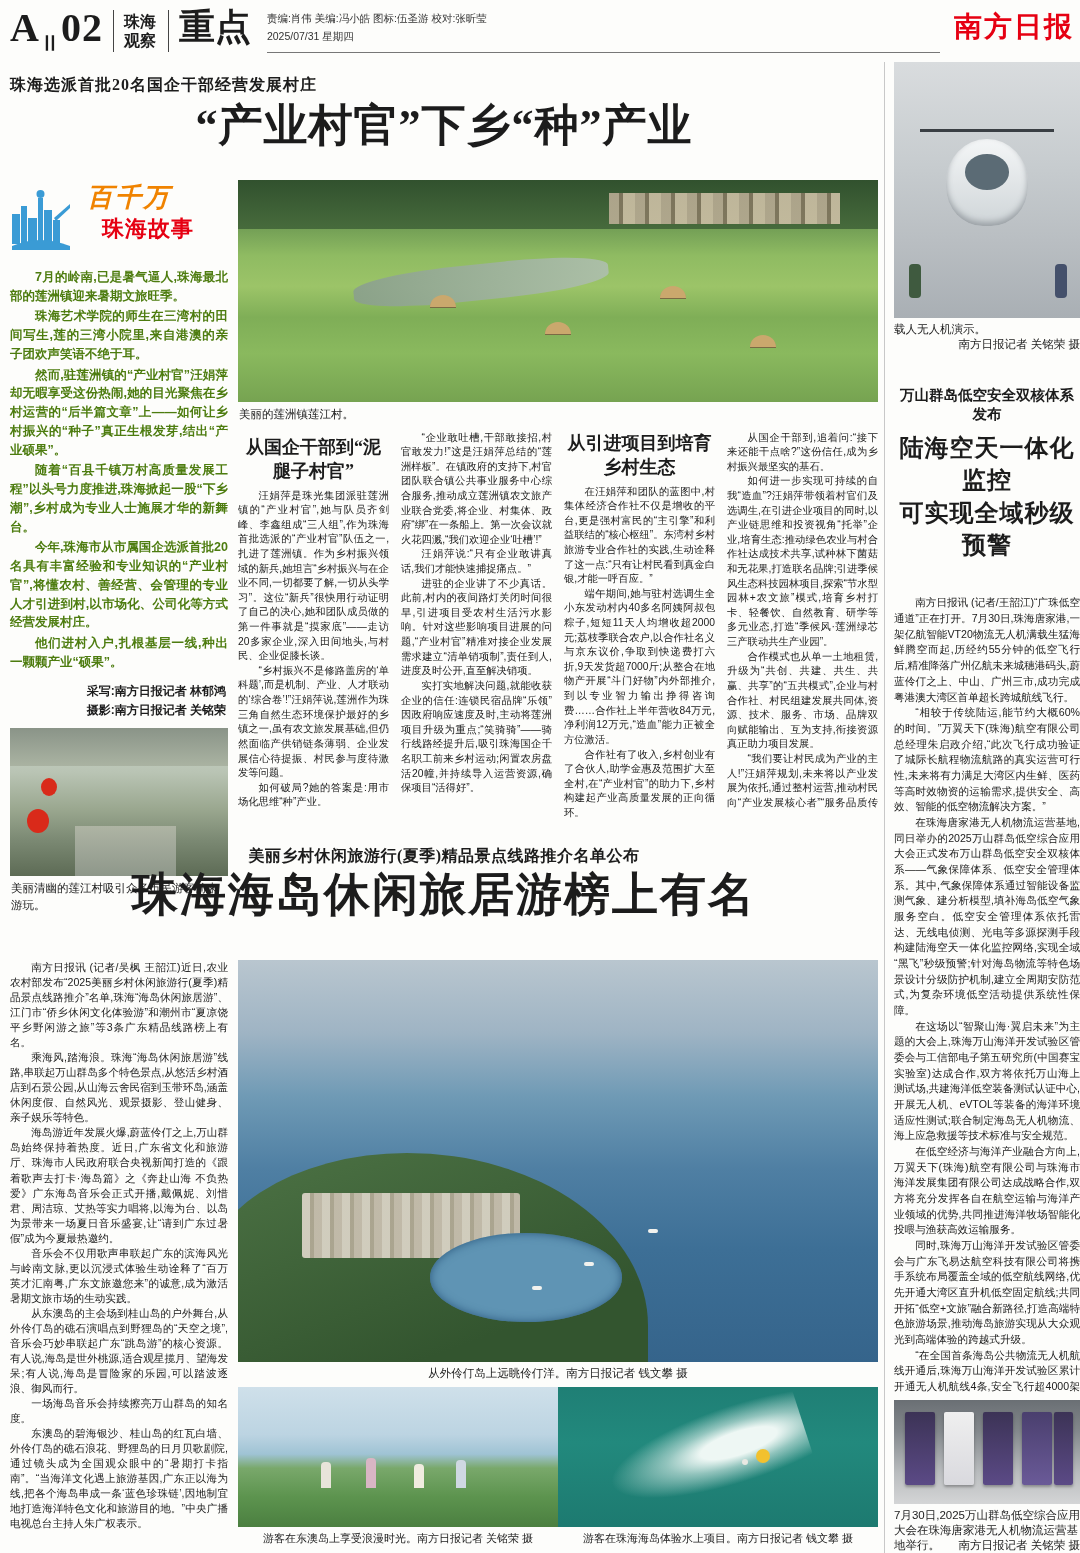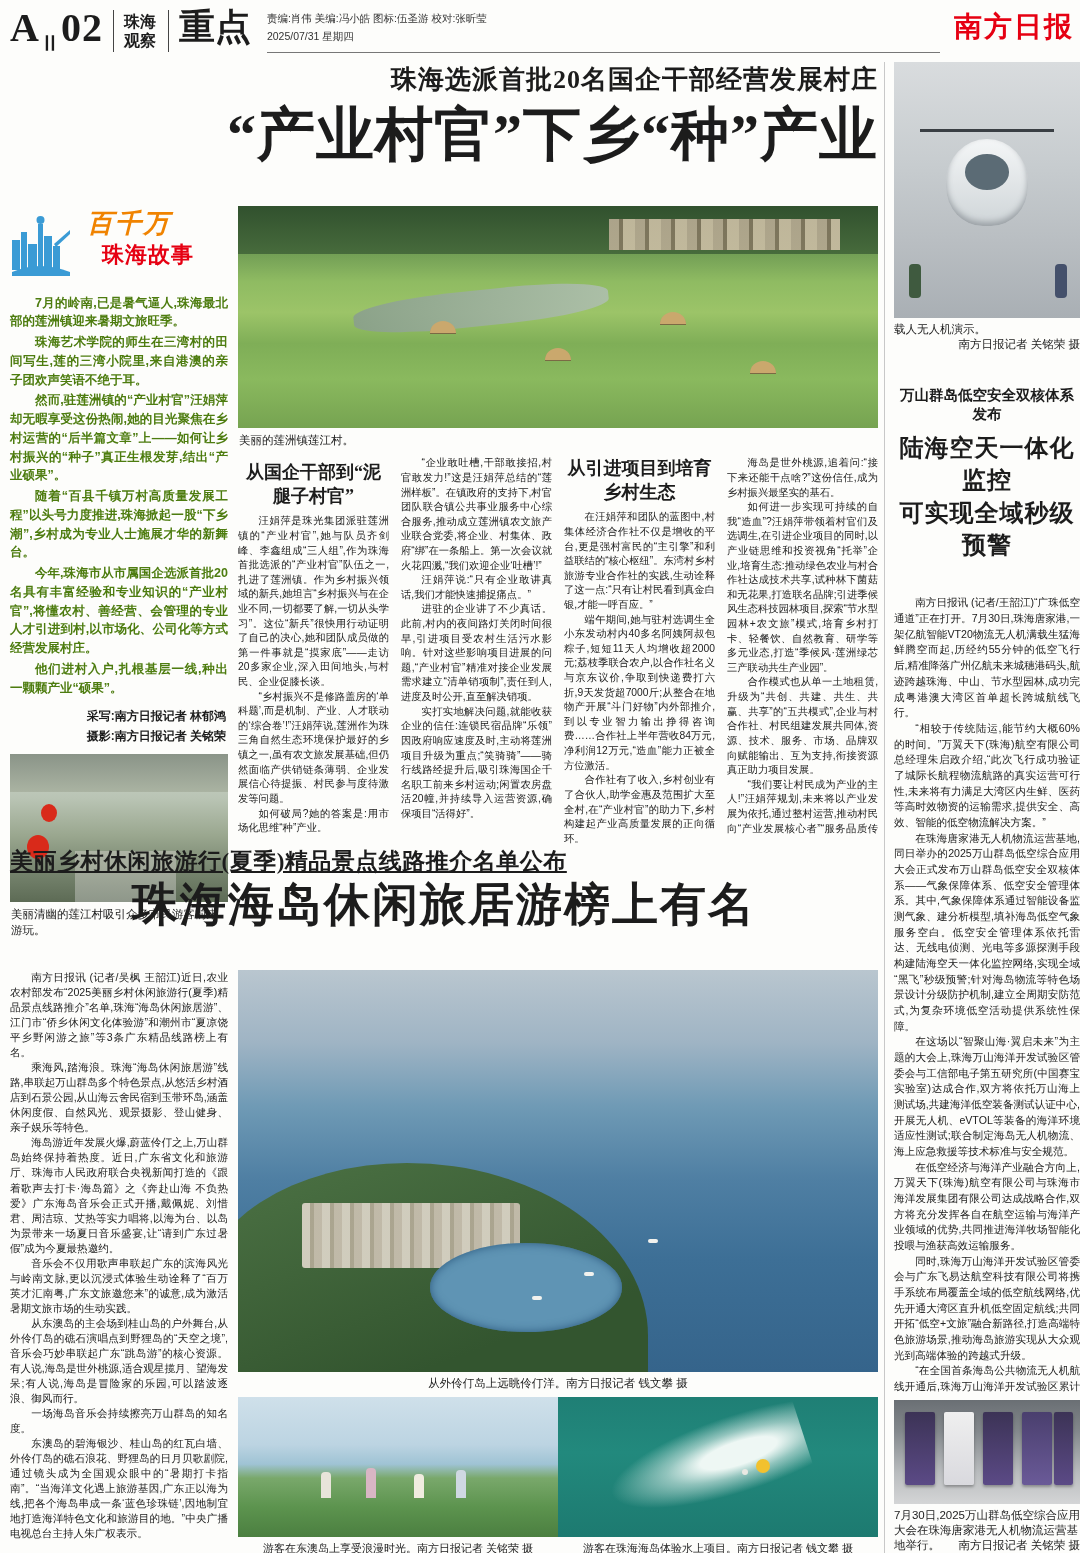--- a/index.html
+++ b/index.html
@@ -19,22 +19,22 @@
   .mast-div { width:1px; background:#444; height:42px; margin:4px 10px 0; }
   .section-name { font-size:16px; font-weight:bold; line-height:1.2; width:34px; margin-top:6px; }
   .page-label { font-size:36px; font-weight:900; line-height:1.2; margin-top:0; }
   .credits { flex:1; margin-left:16px; font-size:10.5px; color:#333; padding-top:6px; }
   .credits .row2 { margin-top:4px; padding-bottom:8px; border-bottom:1px solid #777; }
   .brand { color:#e60012; font-family:"Liberation Serif",serif; font-size:28px; font-weight:bold;
     margin-left:14px; margin-top:2px; letter-spacing:2px; }
 
   
   .lead { position:absolute; top:62px; left:10px; width:868px; }
-  .kicker { text-align:right; font-weight:bold; font-size:26px; letter-spacing:1px; margin-top:0; }
-  .lead-headline { text-align:right; font-size:58px; font-weight:900; line-height:1.1;
+  .kicker { text-align:left; font-weight:bold; font-size:16px; letter-spacing:1px; margin-top:13px; }
+  .lead-headline { text-align:center; font-size:44px; font-weight:900; line-height:1.1;
     letter-spacing:1px; margin-top:6px; }
   .lead-body { display:flex; gap:10px; margin-top:14px; }
   .left-col { width:218px; flex:none; }
   .main-col { flex:1; min-width:0; }
 
   
   .series-logo { position:relative; height:80px; margin-bottom:8px; }
   .series-logo svg { position:absolute; left:0; top:4px; }
   .series-l1 { position:absolute; left:77px; top:0; color:#f08300; font-size:26px; font-weight:900;
     font-style:italic; font-family:"Liberation Serif",serif; letter-spacing:2px; }
@@ -53,21 +53,21 @@
   .street-photo { height:148px; margin-top:6px; }
 
   .article-cols { margin-top:8px; height:398px; overflow:hidden;
     column-count:4; column-gap:12px; column-fill:auto; }
   .article-cols p { font-size:10.3px; line-height:1.42; text-align:justify; margin:0; text-indent:2em; color:#202020; }
   .article-cols h3 { font-family:"Liberation Serif",serif; font-size:18px; font-weight:900;
     text-align:center; margin:4px 0 6px; break-inside:avoid; }
 
   
   .island { position:absolute; top:846px; left:10px; width:868px; }
-  .island .kicker2 { font-weight:bold; font-size:23px; letter-spacing:0.5px;text-decoration:underline; }
+  .island .kicker2 { text-align:center; font-weight:bold; font-size:16px; letter-spacing:0.5px; }
   .island-headline { text-align:center; font-size:46px; font-weight:900; letter-spacing:2px; line-height:1.15; margin-top:2px; }
   .island-body { display:flex; gap:10px; margin-top:10px; }
   .island-text { width:218px; flex:none; height:615px; overflow:hidden; }
   .island-text p { font-size:10.6px; line-height:1.42; text-align:justify; margin:0; text-indent:2em; color:#202020; }
   .island-photos { flex:1; min-width:0; }
   .island-hero { height:402px; }
   .photo-row { display:flex; gap:0; margin-top:6px; }
   .photo-row .half { flex:1; }
   .half-photo { height:140px; }
   .half .caption-row { font-size:11px; }
@@ -206,21 +206,21 @@
         <p>“乡村振兴不是修路盖房的‘单科题’,而是机制、产业、人才联动的‘综合卷’!”汪娟萍说,莲洲作为珠三角自然生态环境保护最好的乡镇之一,虽有农文旅发展基础,但仍然面临产供销链条薄弱、企业发展信心待提振、村民参与度待激发等问题。</p>
         <p>如何破局?她的答案是:用市场化思维“种”产业。</p>
         <p>“企业敢吐槽,干部敢接招,村官敢发力!”这是汪娟萍总结的“莲洲样板”。在镇政府的支持下,村官团队联合镇公共事业服务中心综合服务,推动成立莲洲镇农文旅产业联合党委,将企业、村集体、政府“绑”在一条船上。第一次会议就火花四溅,“我们欢迎企业‘吐槽’!”</p>
         <p>汪娟萍说:“只有企业敢讲真话,我们才能快速捕捉痛点。”</p>
         <p>进驻的企业讲了不少真话。此前,村内的夜间路灯关闭时间很早,引进项目受农村生活污水影响。针对这些影响项目进展的问题,“产业村官”精准对接企业发展需求建立“清单销项制”,责任到人,进度及时公开,直至解决销项。</p>
         <p>实打实地解决问题,就能收获企业的信任:连锁民宿品牌“乐领”因政府响应速度及时,主动将莲洲项目升级为重点;“笑骑骑”——骑行线路经提升后,吸引珠海国企千名职工前来乡村运动;闲置农房盘活20幢,并持续导入运营资源,确保项目“活得好”。</p>
         <h3>从引进项目到培育乡村生态</h3>
         <p>在汪娟萍和团队的蓝图中,村集体经济合作社不仅是增收的平台,更是强村富民的“主引擎”和利益联结的“核心枢纽”。东湾村乡村旅游专业合作社的实践,生动诠释了这一点:“只有让村民看到真金白银,才能一呼百应。”</p>
         <p>端午期间,她与驻村选调生全小东发动村内40多名阿姨阿叔包粽子,短短11天人均增收超2000元;荔枝季联合农户,以合作社名义与京东议价,争取到快递费打六折,9天发货超7000斤;从整合在地物产开展“斗门好物”内外部推介,到以专业智力输出挣得咨询费……合作社上半年营收84万元,净利润12万元,“造血”能力正被全方位激活。</p>
         <p>合作社有了收入,乡村创业有了合伙人,助学金惠及范围扩大至全村,在“产业村官”的助力下,乡村构建起产业高质量发展的正向循环。</p>
-        <p>海岛是世外桃源,追着问:“接下来还能干点啥?”这份信任,成为乡村振兴最坚实的基石。</p>
+        <p>从国企干部到,追着问:“接下来还能干点啥?”这份信任,成为乡村振兴最坚实的基石。</p>
         <p>如何进一步实现可持续的自我“造血”?汪娟萍带领着村官们及选调生,在引进企业项目的同时,以产业链思维和投资视角“托举”企业,培育生态:推动绿色农业与村合作社达成技术共享,试种林下菌菇和无花果,打造联名品牌;引进季候风生态科技园林项目,探索“节水型园林+农文旅”模式,培育乡村打卡、轻餐饮、自然教育、研学等多元业态,打造“季候风·莲洲绿芯三产联动共生产业园”。</p>
         <p>合作模式也从单一土地租赁,升级为“共创、共建、共生、共赢、共享”的“五共模式”,企业与村合作社、村民组建发展共同体,资源、技术、服务、市场、品牌双向赋能输出、互为支持,衔接资源真正助力项目发展。</p>
         <p>“我们要让村民成为产业的主人!”汪娟萍规划,未来将以产业发展为依托,通过整村运营,推动村民向“产业发展核心者”“服务品质传递者”等四大身份转变,实现“家门口”就业创收。</p>
 
       </div>
     </div>
   </div>
 </section>
 
 <section class="island">
@@ -292,21 +292,21 @@
   <div class="sb-cap">载人无人机演示。</div>
   <div class="sb-credit">南方日报记者 关铭荣 摄</div>
 
   <div class="sb-kicker">万山群岛低空安全双核体系发布</div>
   <h2 class="sb-headline">
     <span>陆海空天一体化监控</span><br>
     <span>可实现全域秒级预警</span>
   </h2>
 
   <div class="sb-text">
-    <p>南方日报讯 (记者/王韶江)“广珠低空通道”正在打开。7月30日,珠海唐家港,一架亿航智能VT20物流无人机满载生猛海鲜腾空而起,历经约55分钟的低空飞行后,精准降落广州亿航未来城穗港码头,航迹跨越珠海、中山、节水型园林,成功完成粤港澳大湾区首单超长跨城航线飞行。</p>
+    <p>南方日报讯 (记者/王韶江)“广珠低空通道”正在打开。7月30日,珠海唐家港,一架亿航智能VT20物流无人机满载生猛海鲜腾空而起,历经约55分钟的低空飞行后,精准降落广州亿航未来城穗港码头,蔚蓝伶仃之上、中山、广州三市,成功完成粤港澳大湾区首单超长跨城航线飞行。</p>
     <p>“相较于传统陆运,能节约大概60%的时间。”万翼天下(珠海)航空有限公司总经理朱启政介绍,“此次飞行成功验证了城际长航程物流航路的真实运营可行性,未来将有力满足大湾区内生鲜、医药等高时效物资的运输需求,提供安全、高效、智能的低空物流解决方案。”</p>
     <p>在珠海唐家港无人机物流运营基地,同日举办的2025万山群岛低空综合应用大会正式发布万山群岛低空安全双核体系——气象保障体系、低空安全管理体系。其中,气象保障体系通过智能设备监测气象、建分析模型,填补海岛低空气象服务空白。低空安全管理体系依托雷达、无线电侦测、光电等多源探测手段构建陆海空天一体化监控网络,实现全域“黑飞”秒级预警;针对海岛物流等特色场景设计分级防护机制,建立全周期安防范式,为复杂环境低空活动提供系统性保障。</p>
     <p>在这场以“智聚山海·翼启未来”为主题的大会上,珠海万山海洋开发试验区管委会与工信部电子第五研究所(中国赛宝实验室)达成合作,双方将依托万山海上测试场,共建海洋低空装备测试认证中心,开展无人机、eVTOL等装备的海洋环境适应性测试;联合制定海岛无人机物流、海上应急救援等技术标准与安全规范。</p>
     <p>在低空经济与海洋产业融合方向上,万翼天下(珠海)航空有限公司与珠海市海洋发展集团有限公司达成战略合作,双方将充分发挥各自在航空运输与海洋产业领域的优势,共同推进海洋牧场智能化投喂与渔获高效运输服务。</p>
     <p>同时,珠海万山海洋开发试验区管委会与广东飞易达航空科技有限公司将携手系统布局覆盖全域的低空航线网络,优先开通大湾区直升机低空固定航线;共同开拓“低空+文旅”融合新路径,打造高端特色旅游场景,推动海岛旅游实现从大众观光到高端体验的跨越式升级。</p>
     <p>“在全国首条海岛公共物流无人机航线开通后,珠海万山海洋开发试验区累计开通无人机航线4条,安全飞行超4000架次。在先行先试探索下,陆岛物流、海洋牧场、海岛巡检多个特色场景落地,市区物资半小时可达海岛,新鲜海产从‘浪尖’直达市民‘舌尖’,为全国海岛发展低空经济提供‘万山样板’。”珠海万山海洋开发试验区管委会主任丰娟表示。</p>
   </div>
 
   <div class="photo sb-photo2 ph-expo">
     <div class="ban" style="left:6%"></div>

